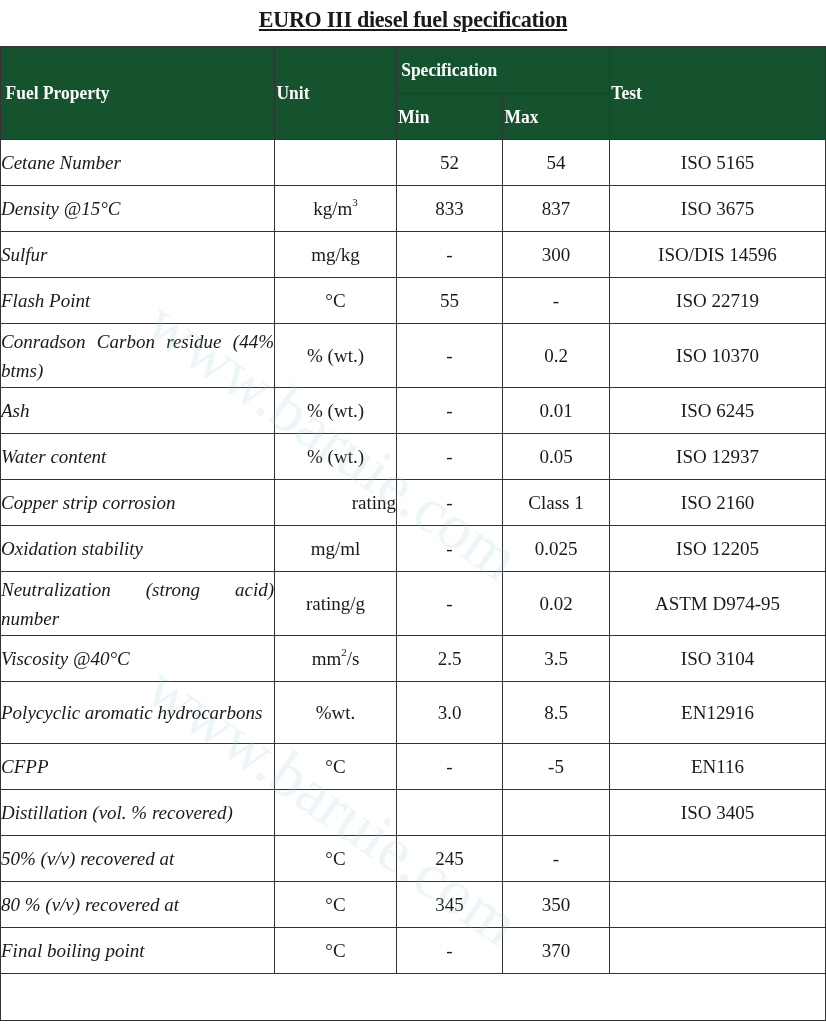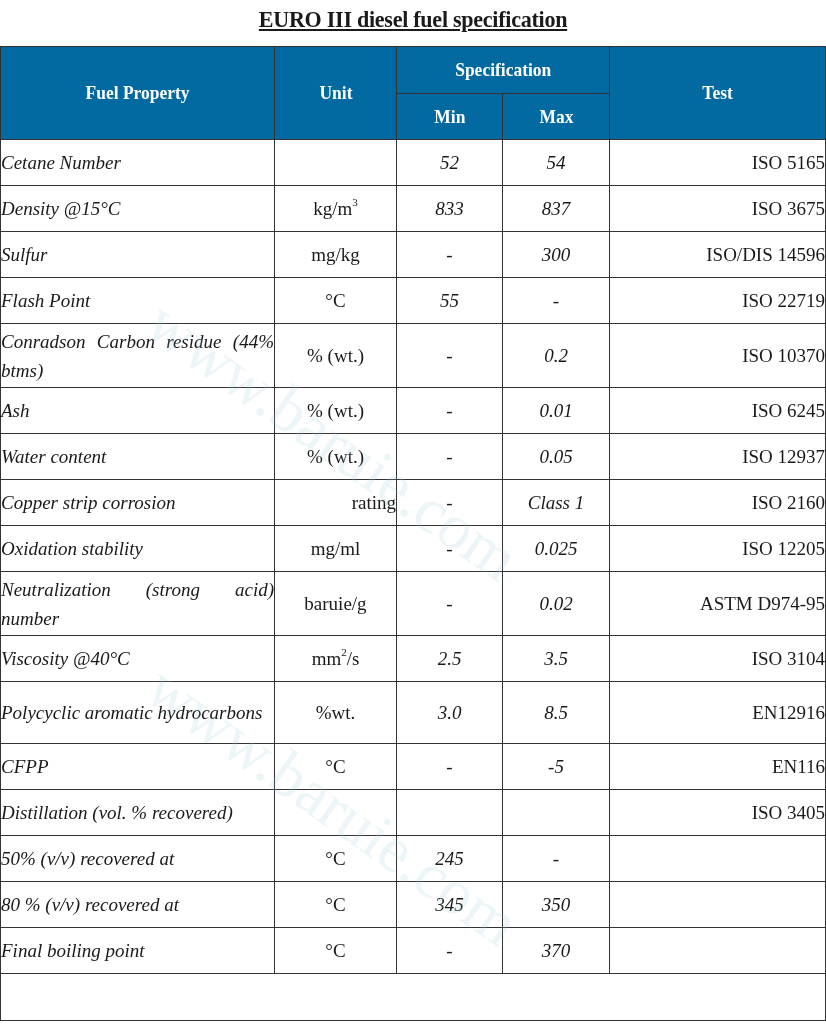--- a/index.html
+++ b/index.html
@@ -4,30 +4,30 @@
 <style>
   html, body { margin: 0; padding: 0; background: #ffffff; }
   body { width: 826px; height: 1024px; position: relative; overflow: hidden;
          font-family: "Liberation Serif", "DejaVu Serif", serif; color: #1a1a1a; }
   .title { position: absolute; left: 0; top: 2px; width: 826px; text-align: center;
            font-size: 24px; font-weight: bold; text-decoration: underline;
            letter-spacing: -0.3px; transform: scaleX(0.92); line-height: 34px; }
   table.spec { position: absolute; left: 0; top: 46px; border-collapse: collapse;
                table-layout: fixed; width: 825px; }
   table.spec td, table.spec th { border: 1.5px solid #333; padding: 0; font-size: 19px; }
-  th { background: #0369a1; color: #ffffff; font-weight: bold; font-size: 19px;
-       text-align: center; }
+  th { background: #14532d; color: #ffffff; font-weight: bold; font-size: 19px;
+       text-align: left; }
   th .hd { display: inline-block; transform: scaleX(0.92); }
   td { background: #fff; vertical-align: middle; line-height: 29px; }
   td.prop { text-align: justify; text-align-last: left; padding-left: 1px; padding-right: 0; font-style: italic; }
   td.prop.justify { text-align: justify; }
   td.unit { text-align: center; padding-left: 1px; }
   td.unit.center { text-align: right; }
-  td.num { text-align: center; font-style: italic; }
-  td.test { text-align: right; padding-left: 1px; }
+  td.num { text-align: center; }
+  td.test { text-align: center; padding-left: 1px; }
   sup { font-size: 11px; line-height: 0; position: relative; top: -2px; }
   .wm { position: absolute; font-size: 64px; color: rgba(150, 200, 210, 0.18);
         transform-origin: left top; transform: rotate(35deg); pointer-events: none;
         font-family: "Liberation Serif", serif; white-space: nowrap; }
 </style>
 </head>
 <body>
 
 <div class="title">EURO III diesel fuel specification</div>
 
@@ -110,21 +110,21 @@
     </tr>
     <tr style="height:46px">
       <td class="prop">Oxidation stability</td>
       <td class="unit">mg/ml</td>
       <td class="num">-</td>
       <td class="num">0.025</td>
       <td class="test">ISO 12205</td>
     </tr>
     <tr style="height:64px">
       <td class="prop justify">Neutralization (strong acid) number</td>
-      <td class="unit">baruie/g</td>
+      <td class="unit">rating/g</td>
       <td class="num">-</td>
       <td class="num">0.02</td>
       <td class="test">ASTM D974-95</td>
     </tr>
     <tr style="height:46px">
       <td class="prop">Viscosity @40°C</td>
       <td class="unit"><span>mm</span><sup>2</sup><span>/s</span></td>
       <td class="num">2.5</td>
       <td class="num">3.5</td>
       <td class="test">ISO 3104</td>

